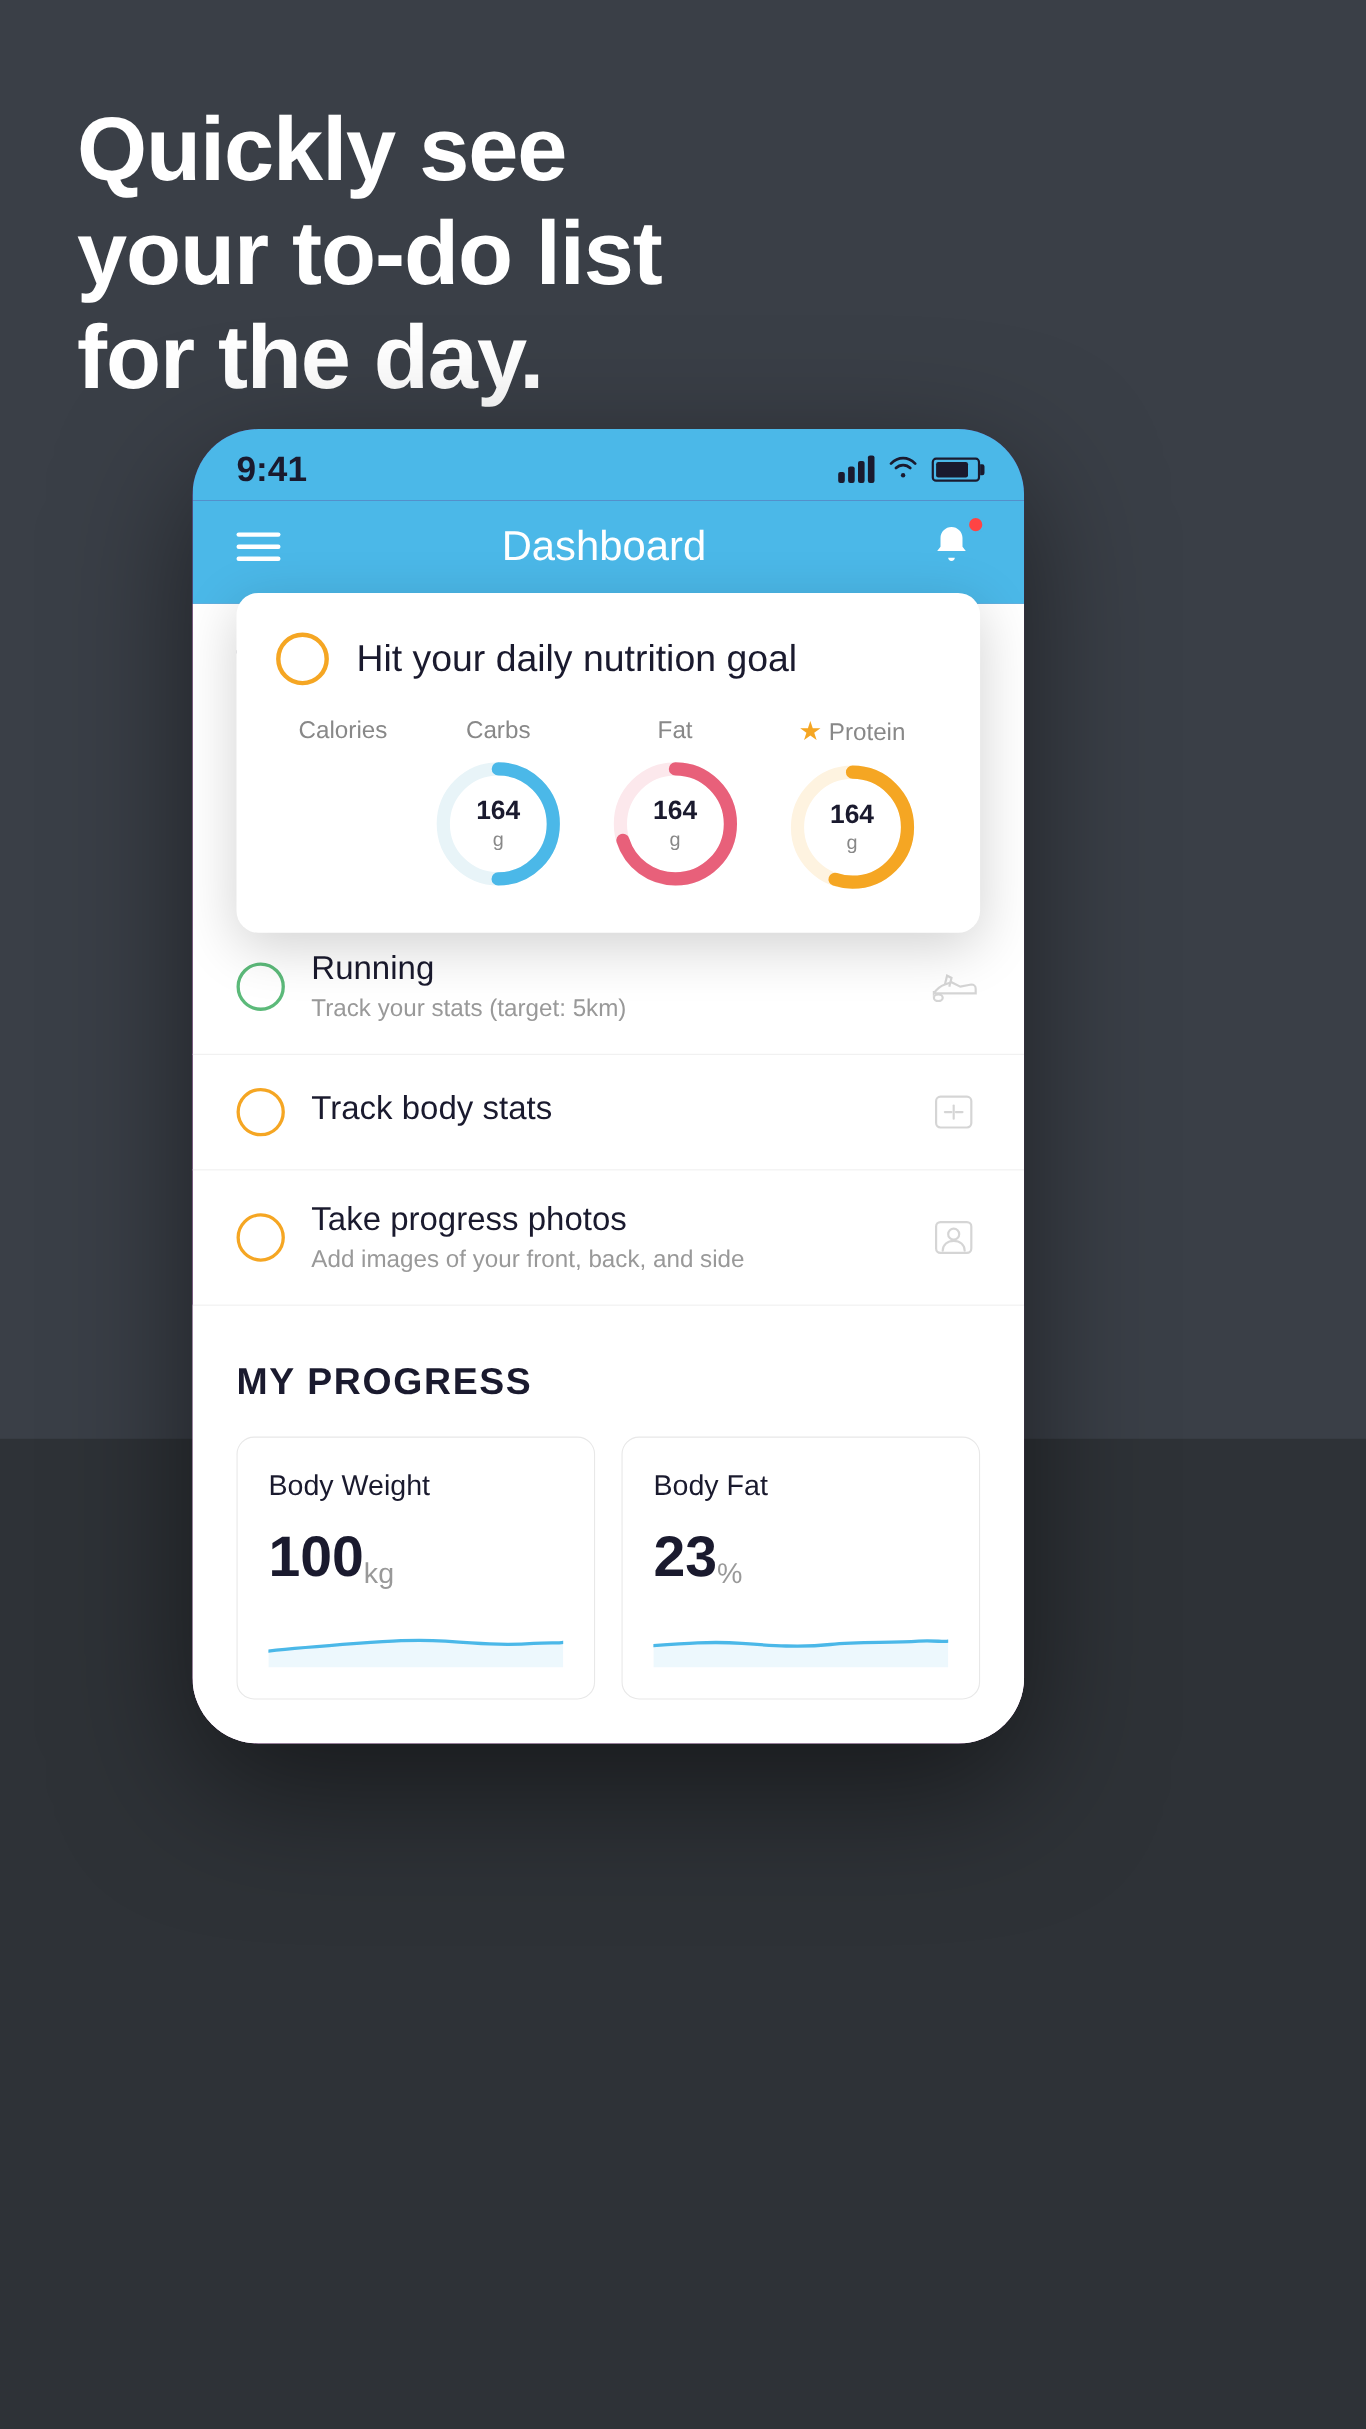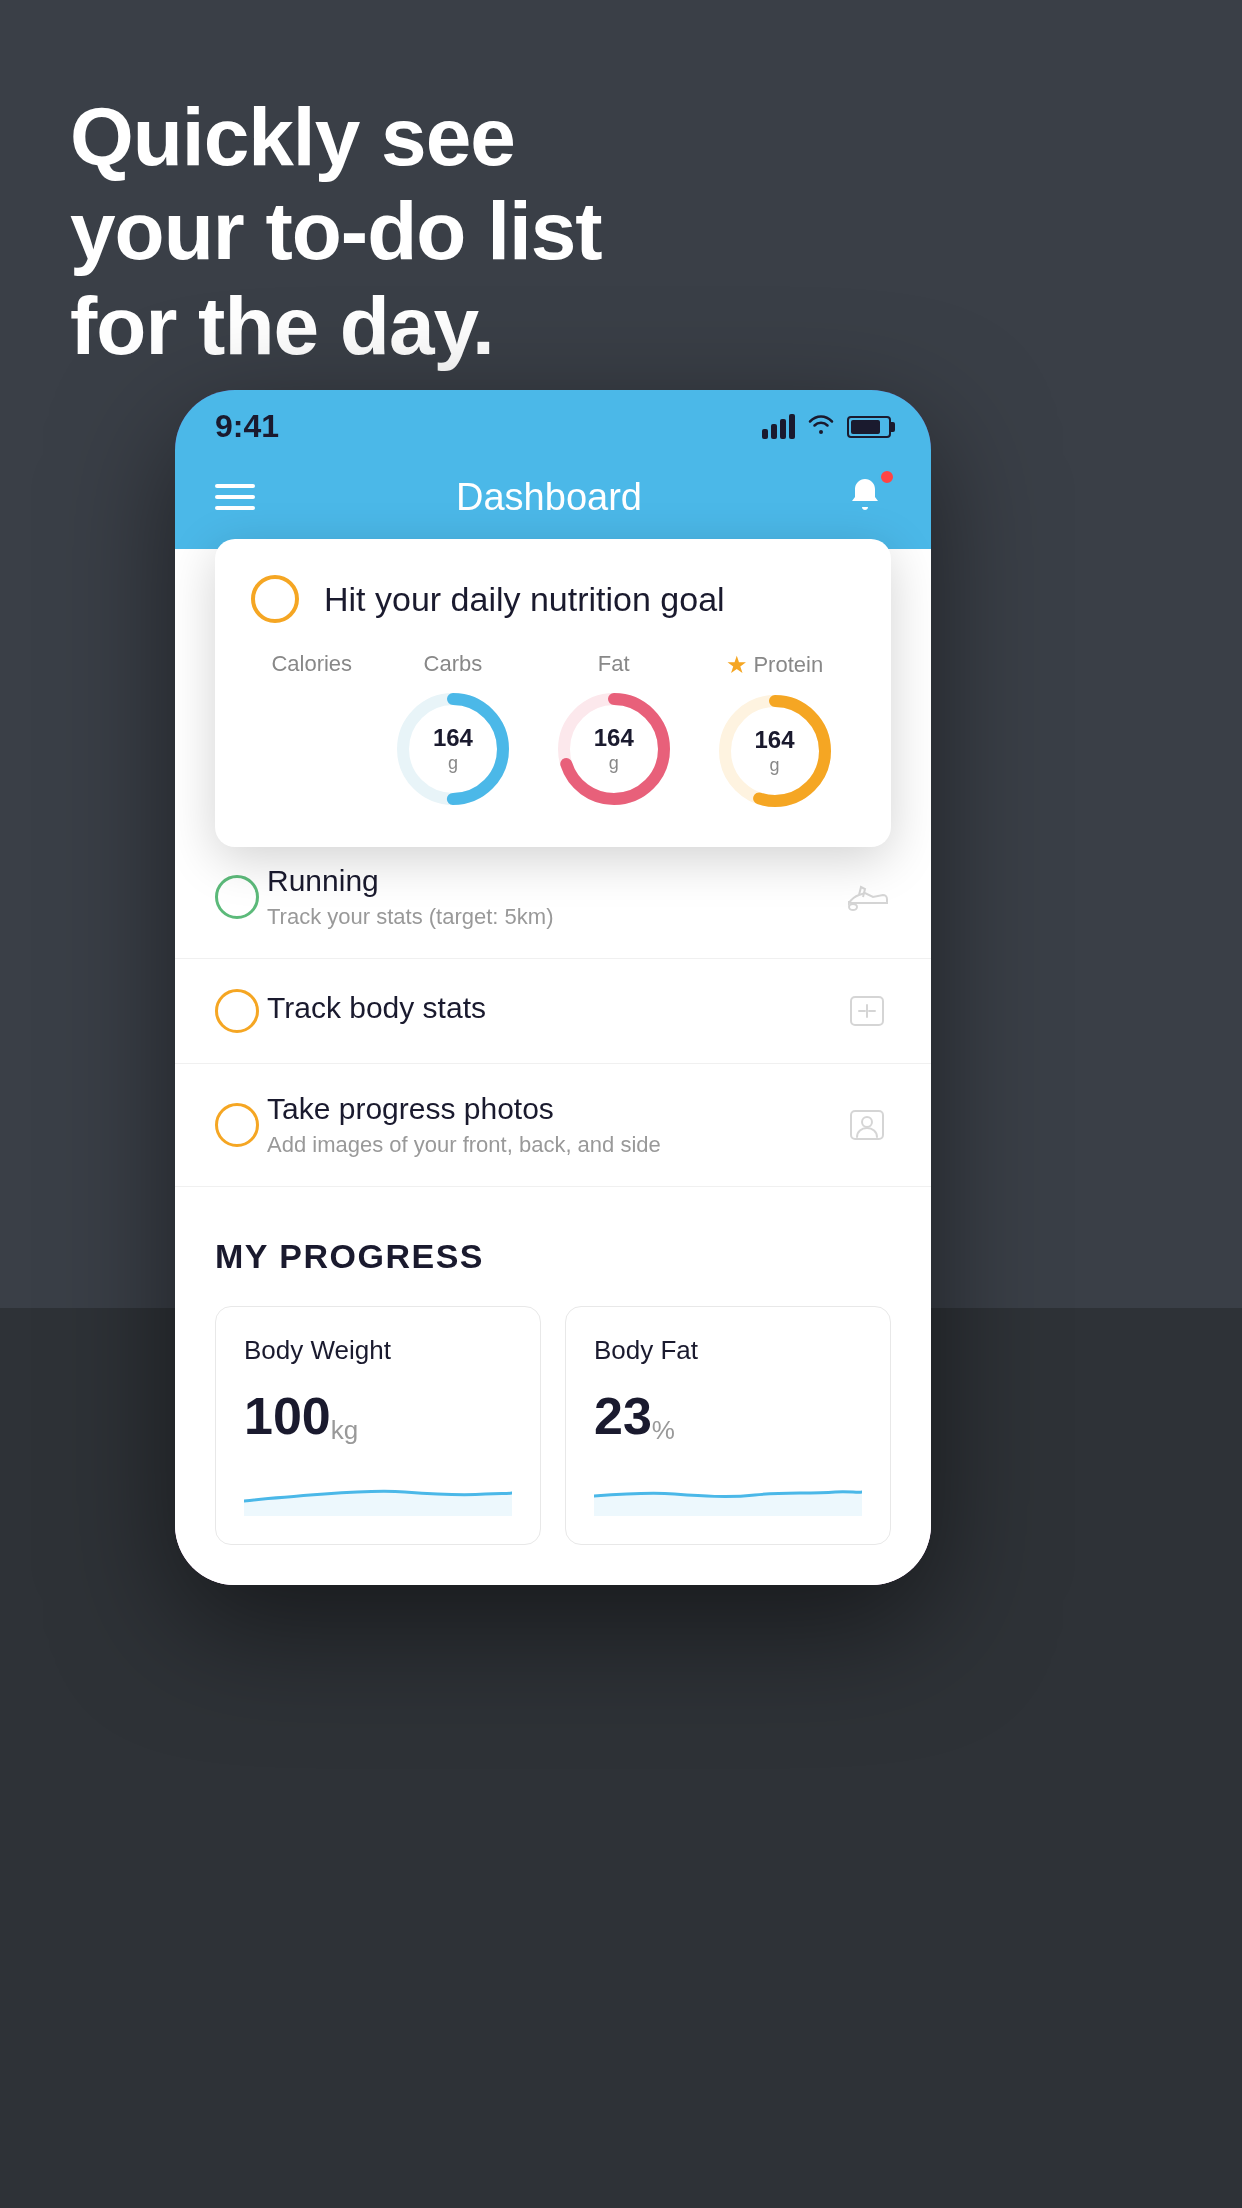--- a/index.html
+++ b/index.html
@@ -278,21 +278,21 @@
     
     .todo-list {
       padding: 200px 0 0 0;
     }
 
     .todo-item {
       display: flex;
       align-items: center;
       padding: 28px 40px;
       border-bottom: 1px solid #f0f0f0;
-      gap: 8px;
+      gap: 24px;
       position: relative;
     }
 
     .todo-circle {
       width: 44px;
       height: 44px;
       border-radius: 50%;
       border: 3px solid #4bb8e8;
       flex-shrink: 0;
     }

